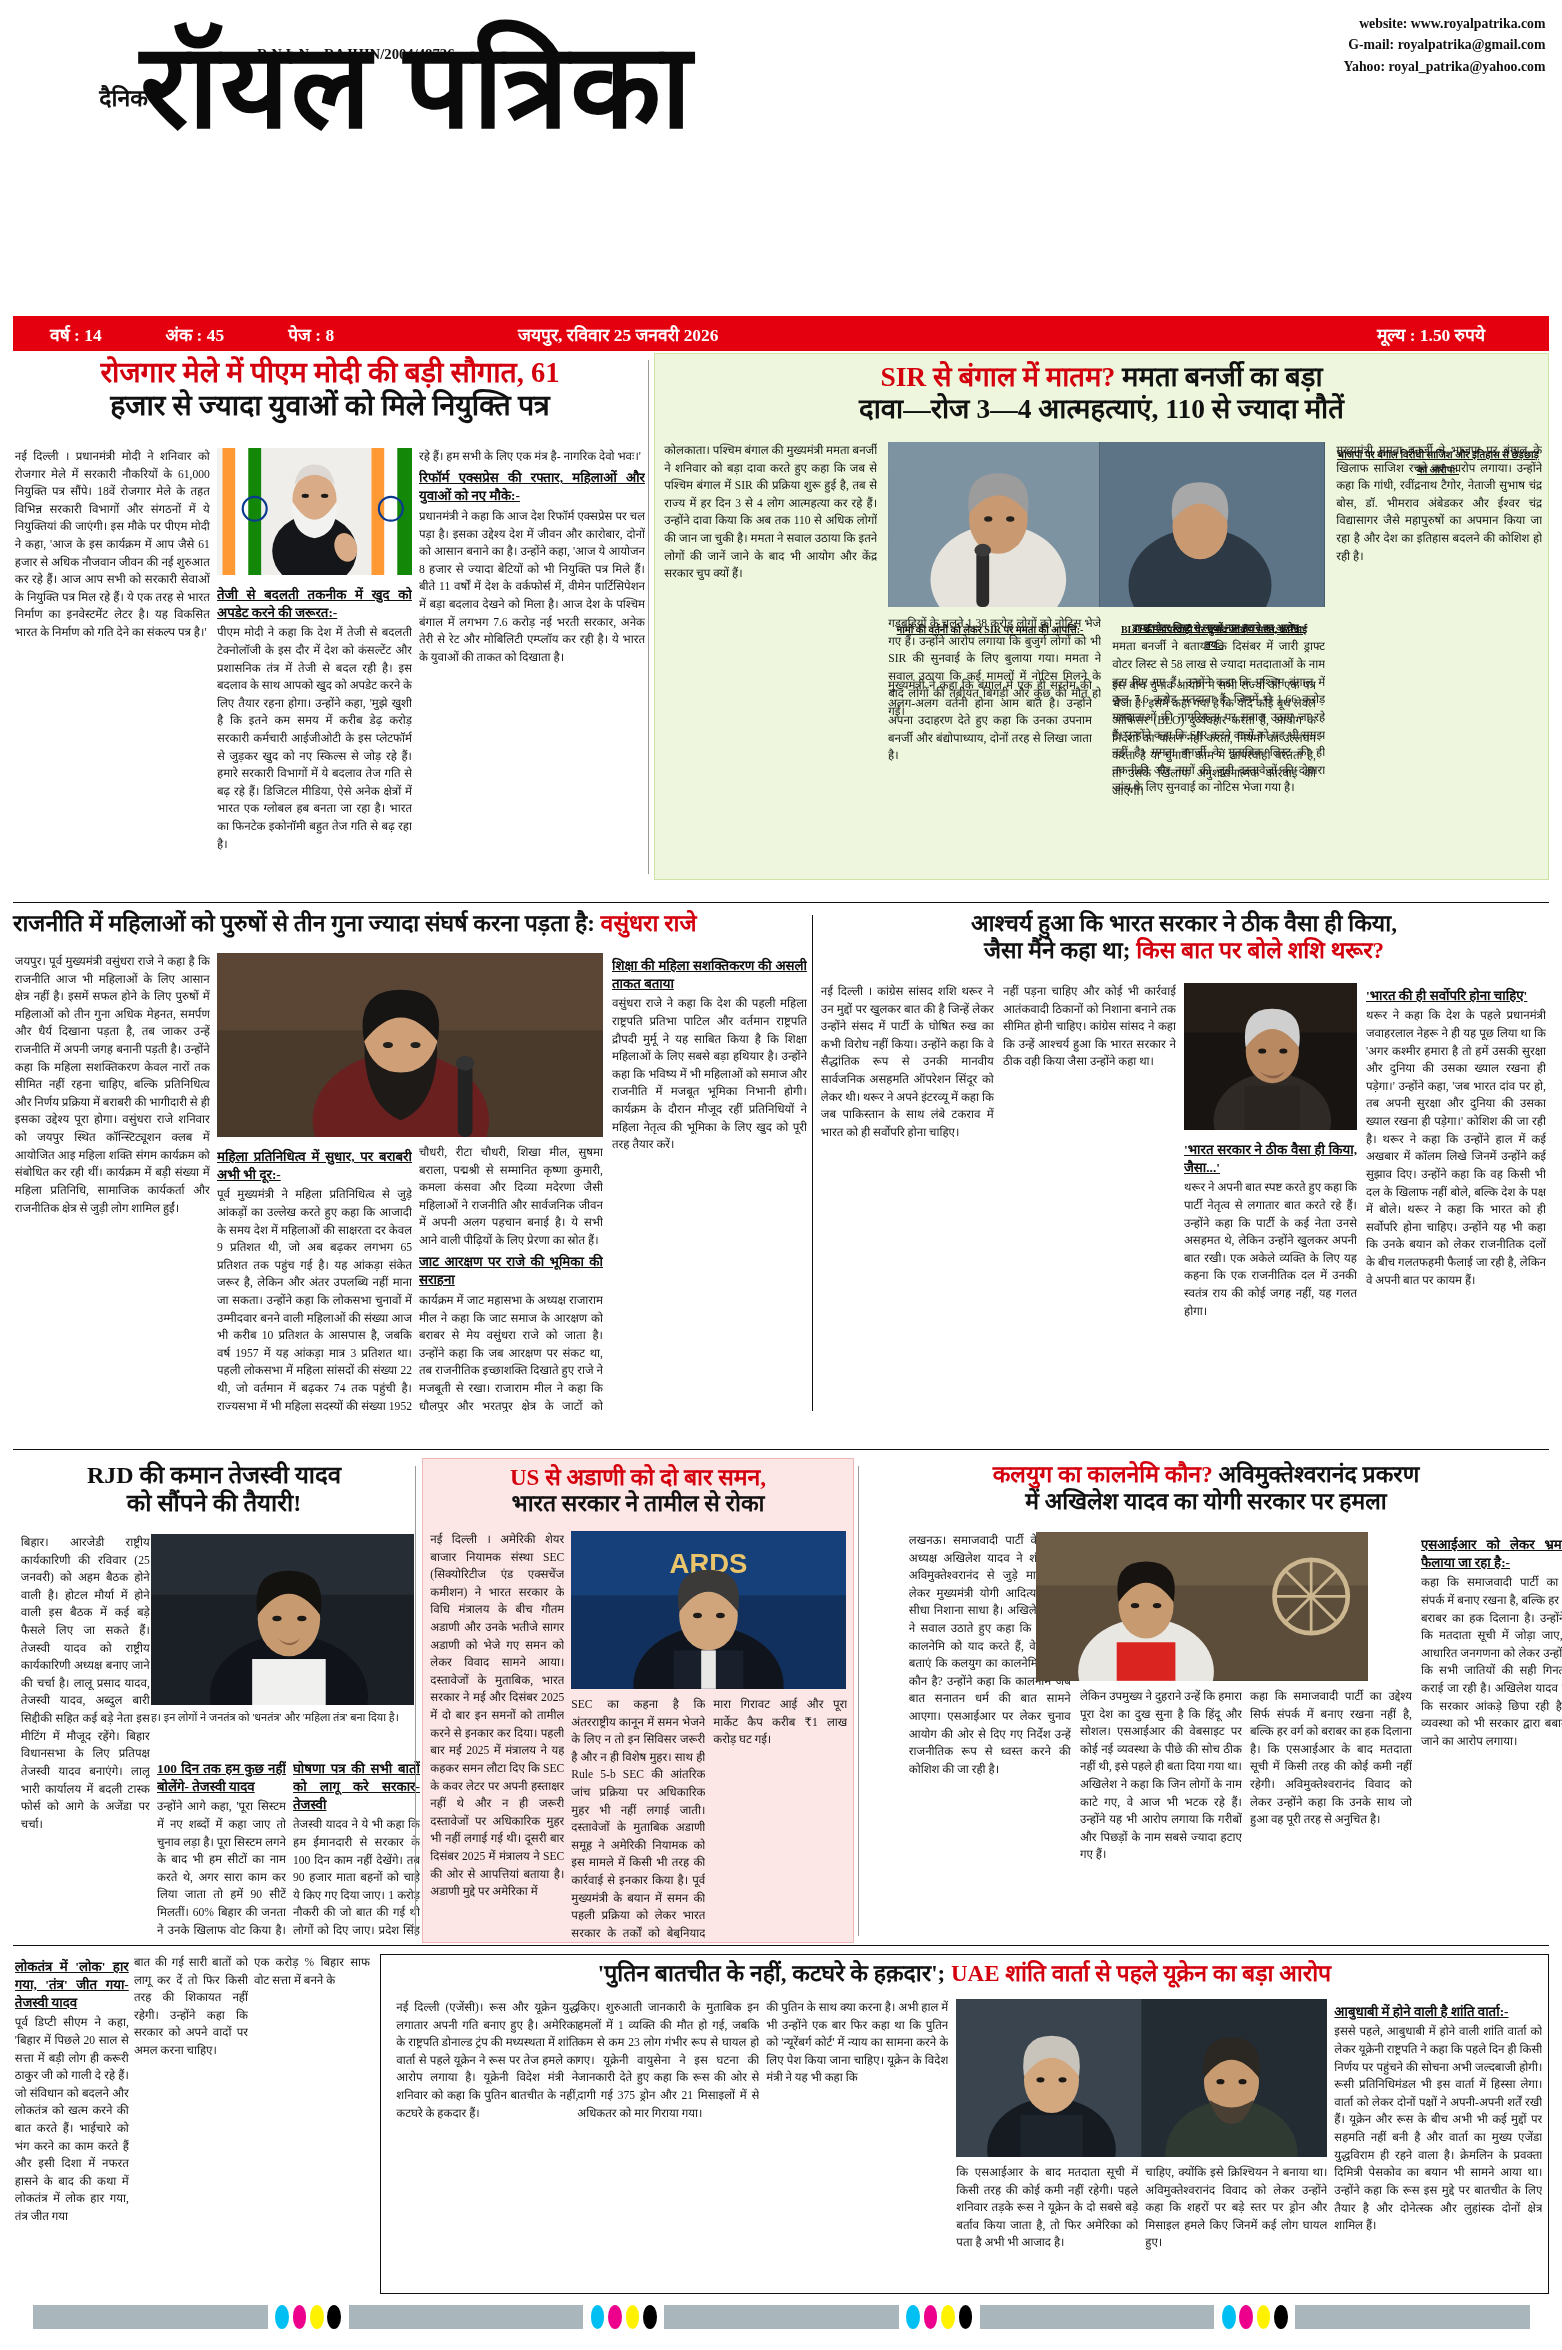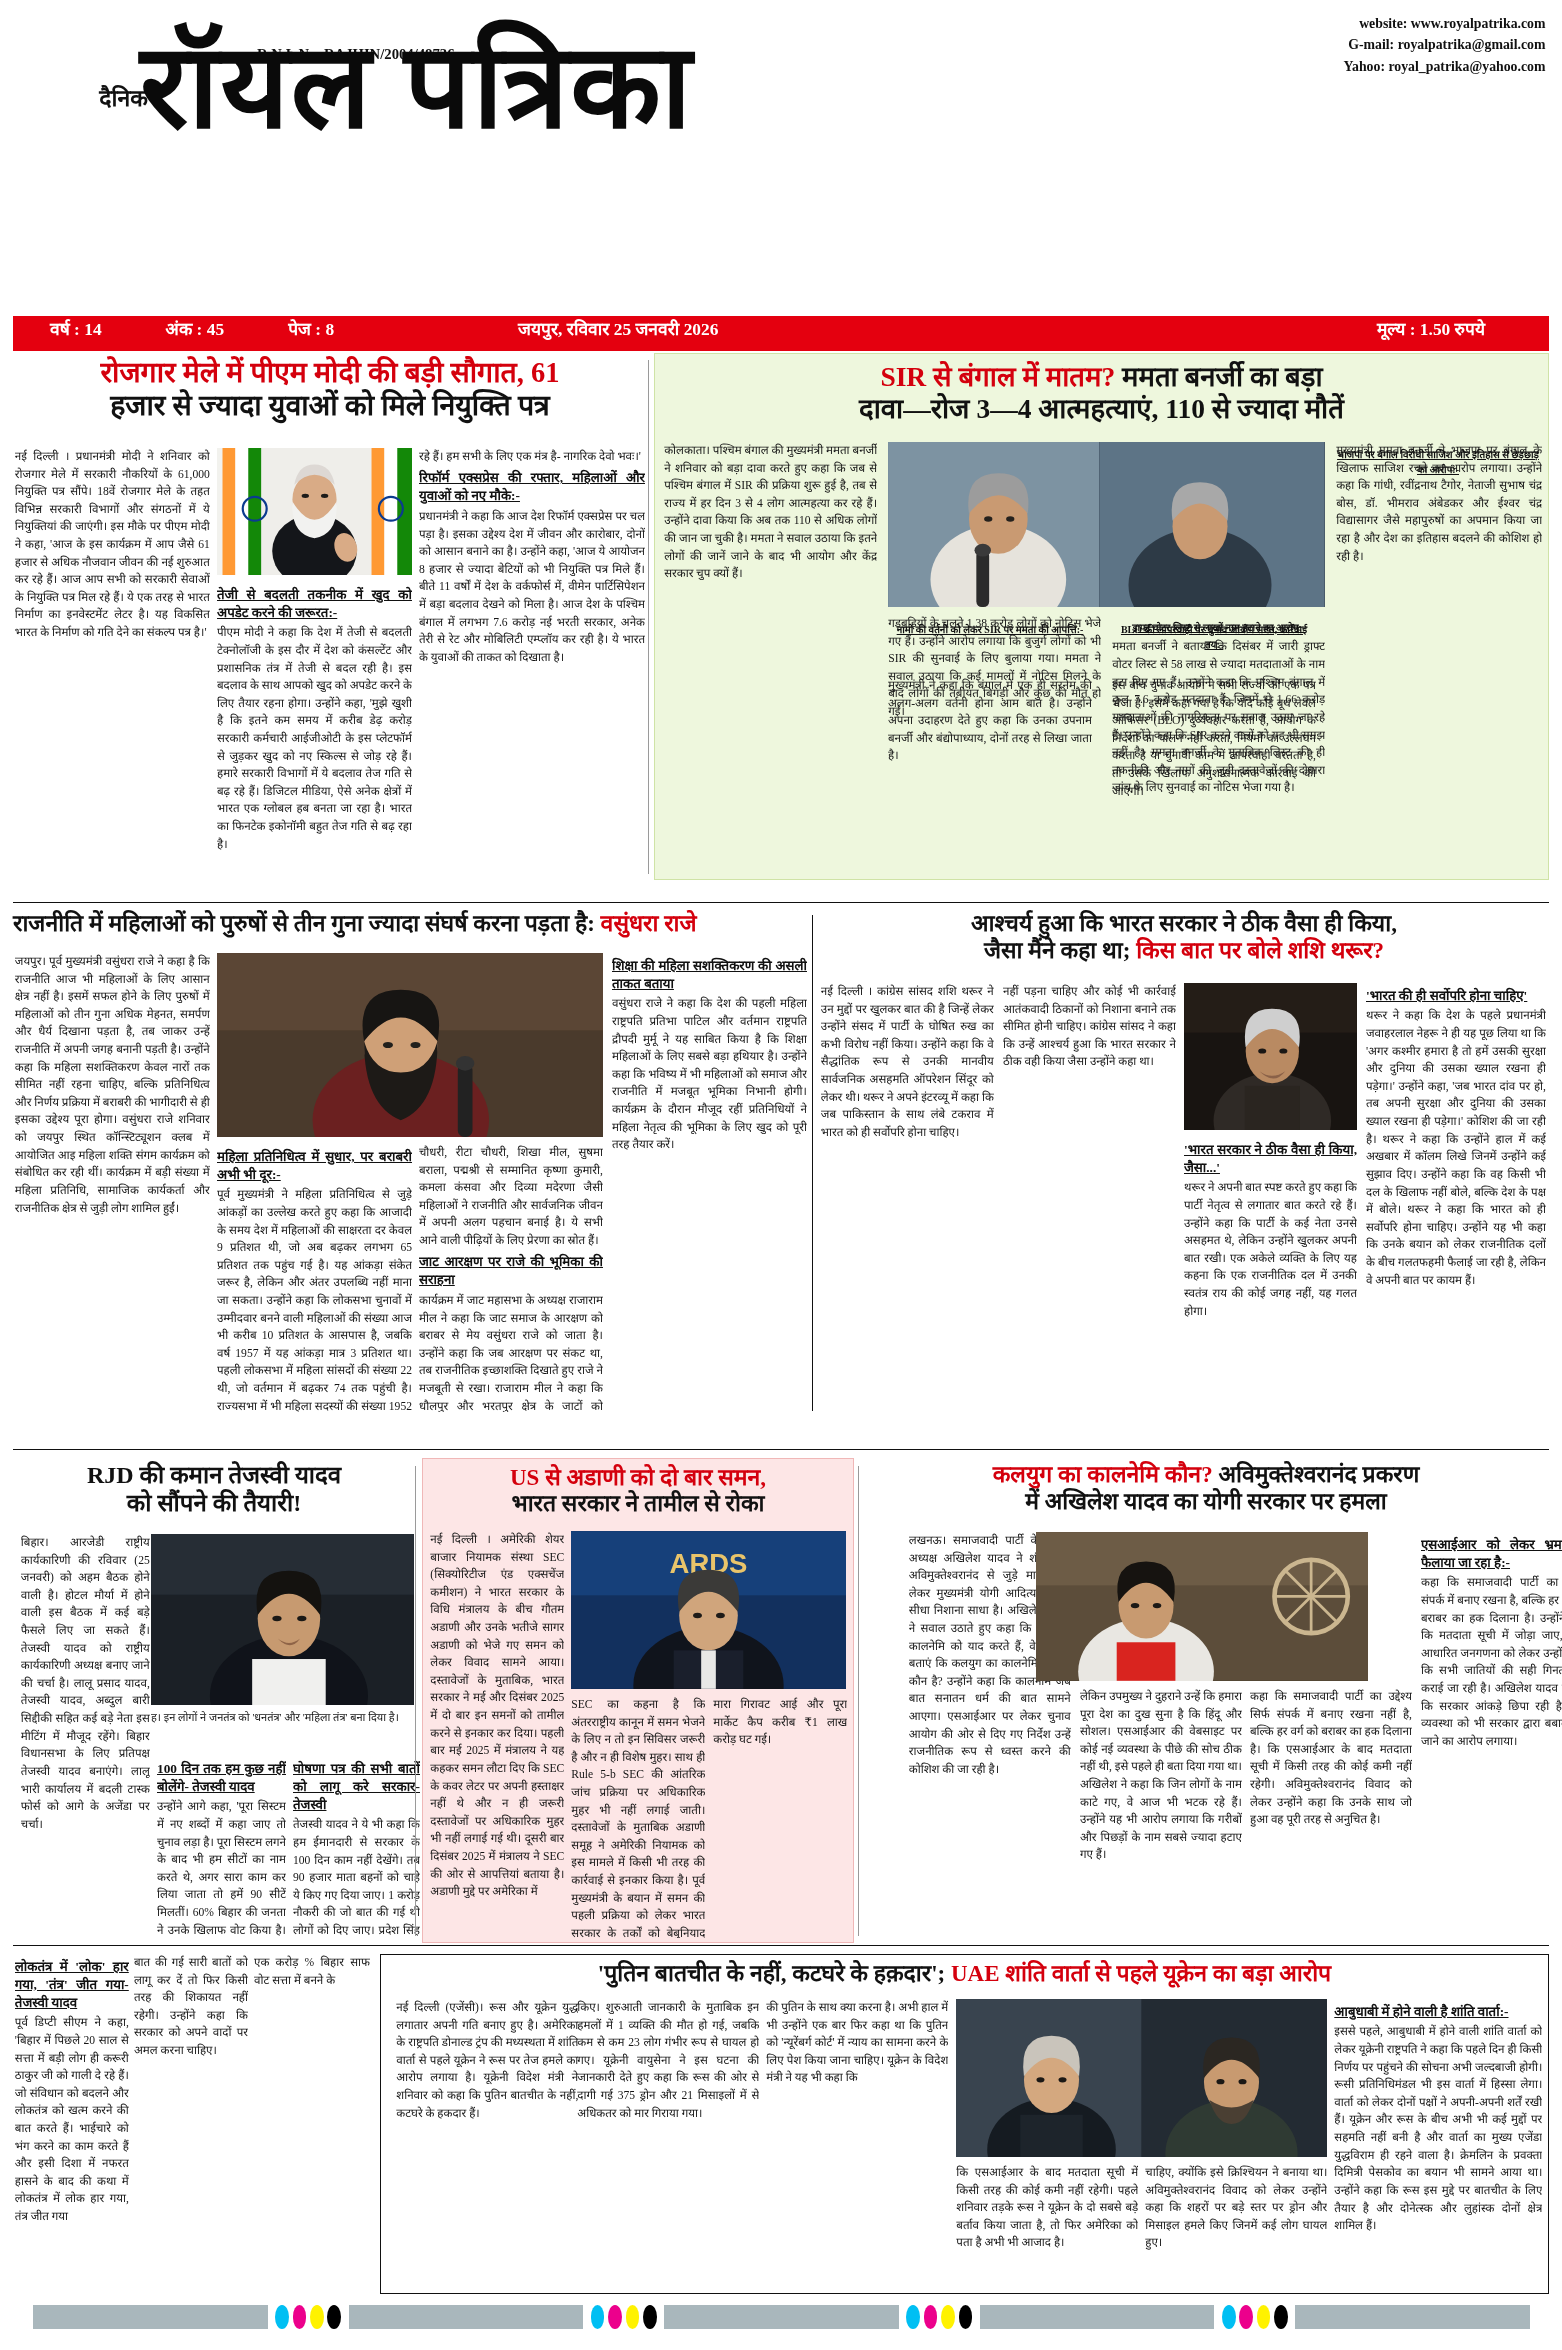--- a/index.html
+++ b/index.html
@@ -36,21 +36,21 @@
     font-size: 118px; font-weight: 700; color: #0a0a0a;
     letter-spacing: 1.8px; line-height: 1;
     font-family: "Liberation Serif", "DejaVu Serif", serif;
     white-space: nowrap;
   }
 
   
   .infobar {
     position: absolute; left: 13px; top: 316px; width: 1536px; height: 35px;
     background: #e4000f; color: #fff;
-    display: flex; 
+    display: flex; align-items: center;
     font-size: 17.4px; font-weight: 700;
     font-family: "Liberation Serif", "DejaVu Serif", serif;
   }
   .infobar .ib { white-space: nowrap; }
   .ib-year { margin-left: 37px; }
   .ib-issue { margin-left: 64px; }
   .ib-pages { margin-left: 64px; }
   .ib-place { margin-left: 184px; }
   .ib-price { margin-left: auto; margin-right: 64px; }
 

